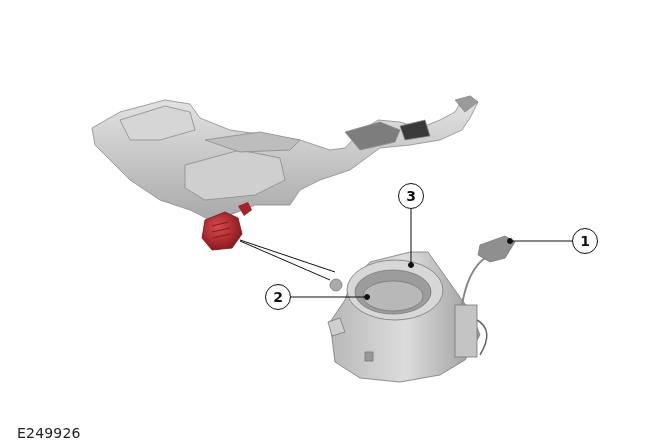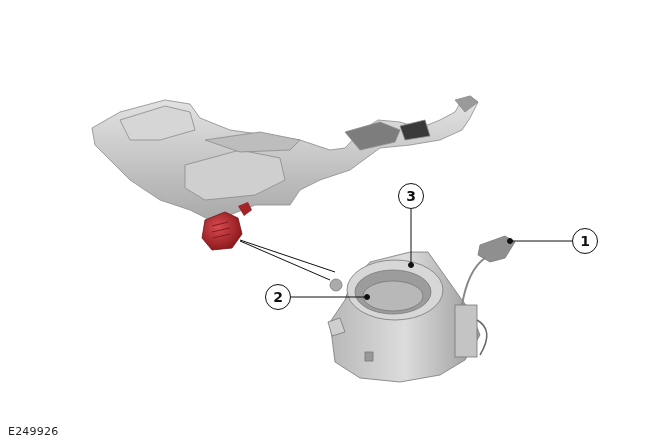--- a/index.html
+++ b/index.html
@@ -1,20 +1,20 @@
 <!DOCTYPE html>
 <html><head>
 <meta charset="utf-8">
 <style>
   html,body{margin:0;padding:0;background:#fff;}
   body{width:672px;height:442px;position:relative;overflow:hidden;font-family:"DejaVu Sans",sans-serif;}
   #stage{position:absolute;left:0;top:0;width:672px;height:442px;}
   .callout{position:absolute;width:26px;height:26px;border:1.5px solid #111;border-radius:50%;background:#fff;
     display:flex;align-items:center;justify-content:center;font-weight:bold;font-size:14px;color:#111;box-sizing:border-box;}
-  .fig-id{position:absolute;left:8px;top:425px;font-size:11px;color:#222;letter-spacing:0.2px;text-align:right;}
+  .fig-id{position:absolute;left:17px;top:425px;font-size:14px;color:#222;letter-spacing:0.2px;text-align:right;}
 </style>
 </head>
 <body>
 
 <div id="stage">
   <svg width="672" height="442" viewBox="0 0 672 442">
     <defs>
       <linearGradient id="g1" x1="0" y1="0" x2="0" y2="1">
         <stop offset="0" stop-color="#e4e4e4"></stop>
           <stop offset="1" stop-color="#a9a9a9"></stop>

